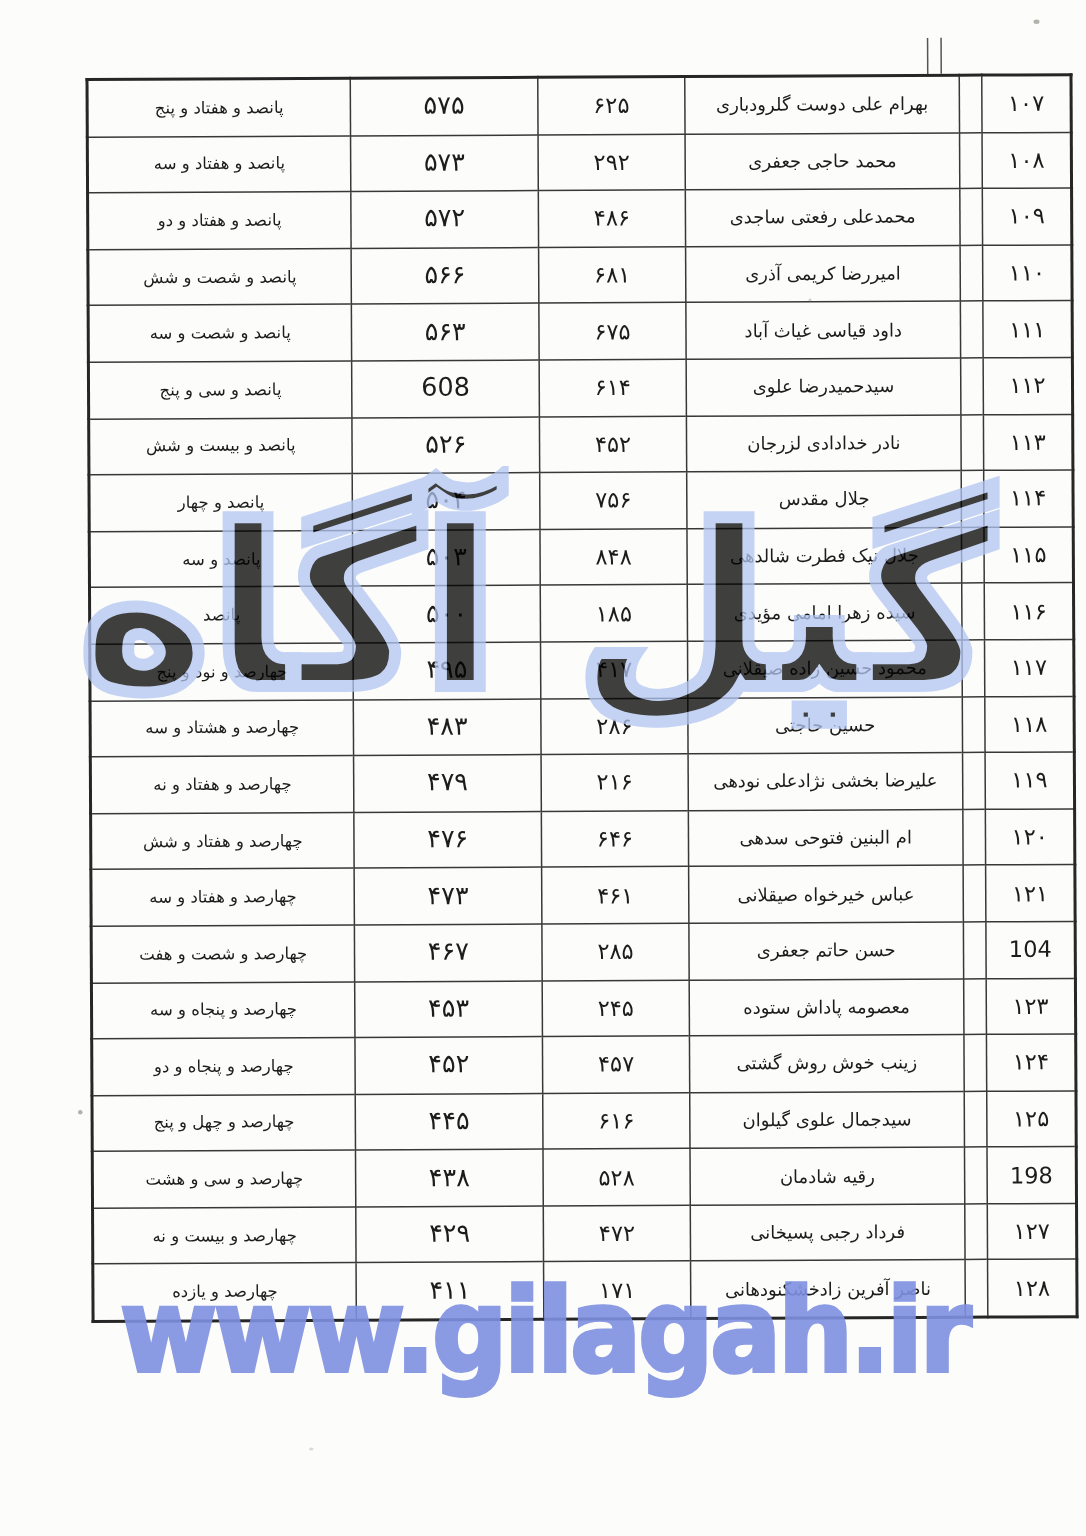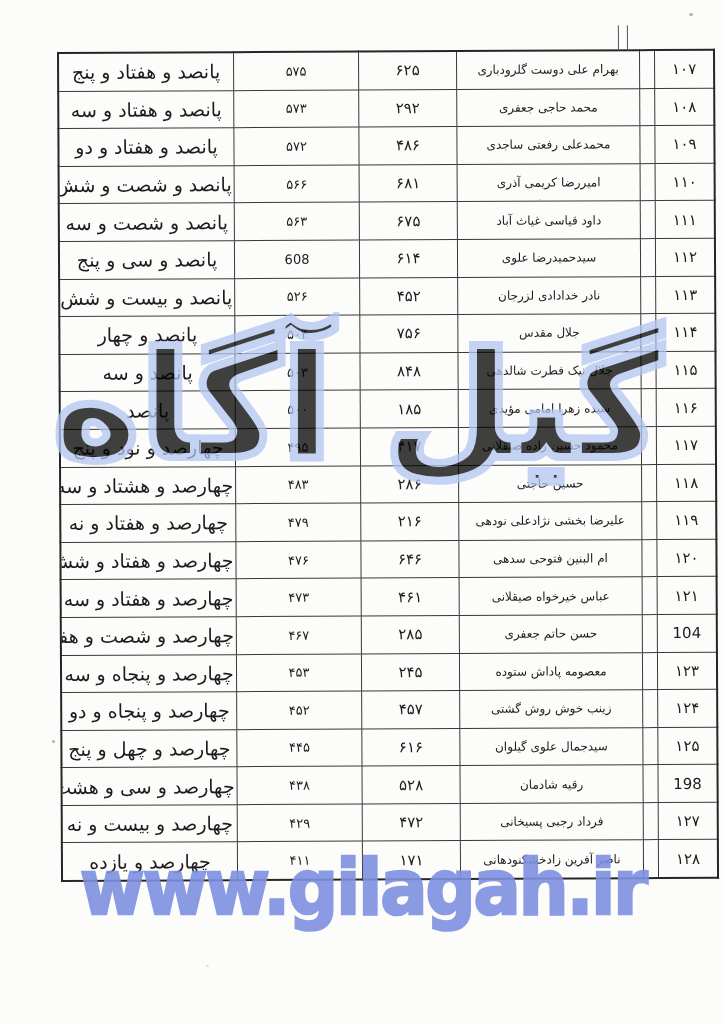--- a/index.html
+++ b/index.html
@@ -37,22 +37,22 @@
     text-align: center;
     vertical-align: middle;
     color: #1c1c1c;
     overflow: hidden;
     white-space: nowrap;
   }
   td.c-no    { width: 54px;  font-size: 15px; margin-top: 12px; }
   td.c-sp    { width: 10px;  padding: 0; }
   td.c-name  { width: 178px; font-size: 12px; }
   td.c-v1    { width: 93px;  font-size: 15px; }
-  td.c-v2    { width: 120px; font-size: 13px; }
-  td.c-words { width: 170px; font-size: 19px; }
+  td.c-v2    { width: 120px; font-size: 17px; }
+  td.c-words { width: 170px; font-size: 11px; }
   
   .dbl-ext {
     position: absolute;
     top: -24px; right: 54px;
     width: 10px; height: 24px;
     border-left: 1.4px solid #555;
     border-right: 1.4px solid #555;
     box-sizing: border-box;
   }
   

